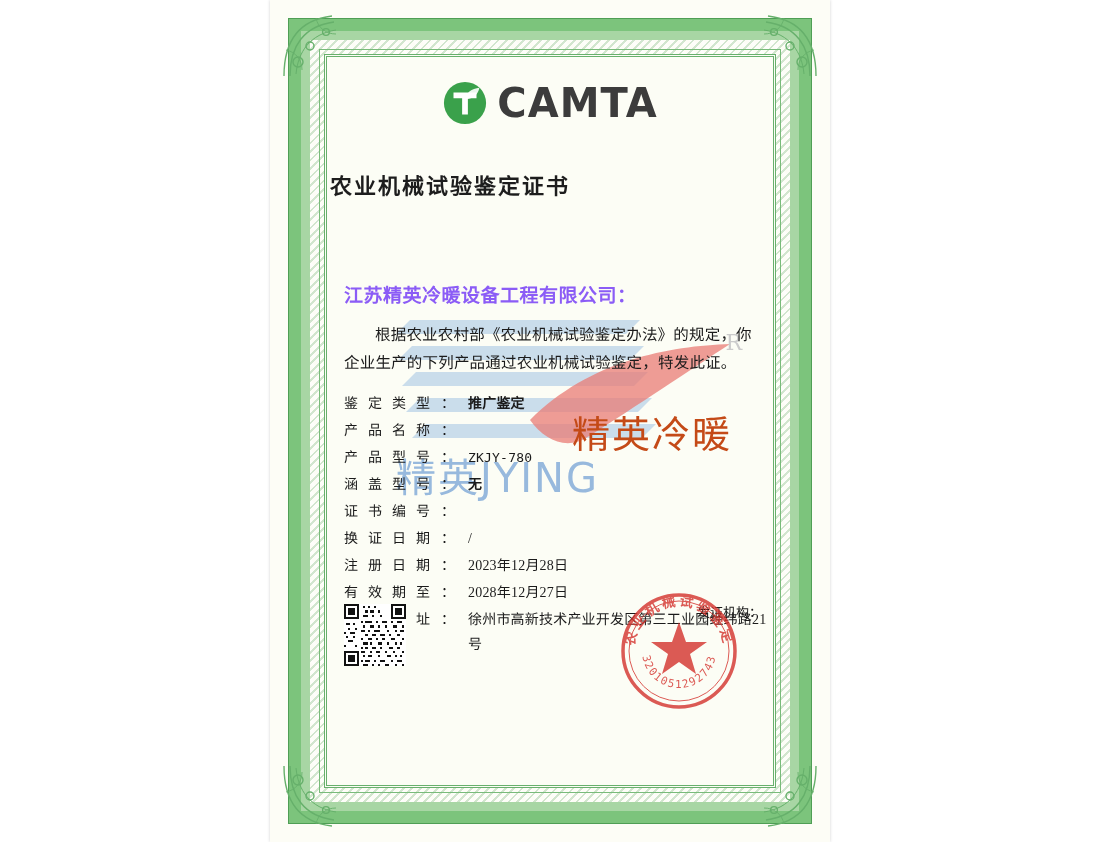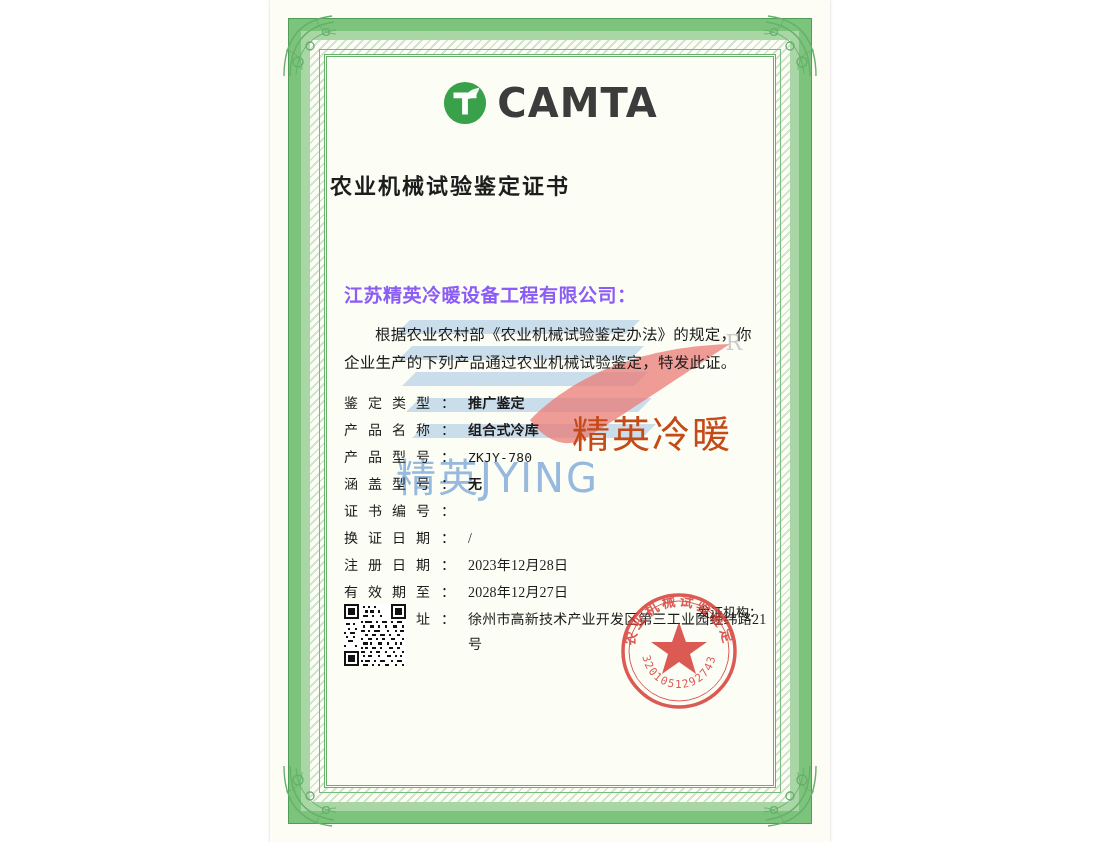--- a/index.html
+++ b/index.html
@@ -374,21 +374,20 @@
 
       <div class="fields">
         <div class="field-row">
           <span class="field-label">鉴定类型</span>
           <span class="field-colon">：</span>
           <span class="field-value">推广鉴定</span>
         </div>
         <div class="field-row">
           <span class="field-label">产品名称</span>
           <span class="field-colon">：</span>
-          <span class="field-value">组合式冷库</span>
         </div>
         <div class="field-row">
           <span class="field-label">产品型号</span>
           <span class="field-colon">：</span>
           <span class="field-value mono">ZKJY-780</span>
         </div>
         <div class="field-row">
           <span class="field-label">涵盖型号</span>
           <span class="field-colon">：</span>
           <span class="field-value">无</span>

